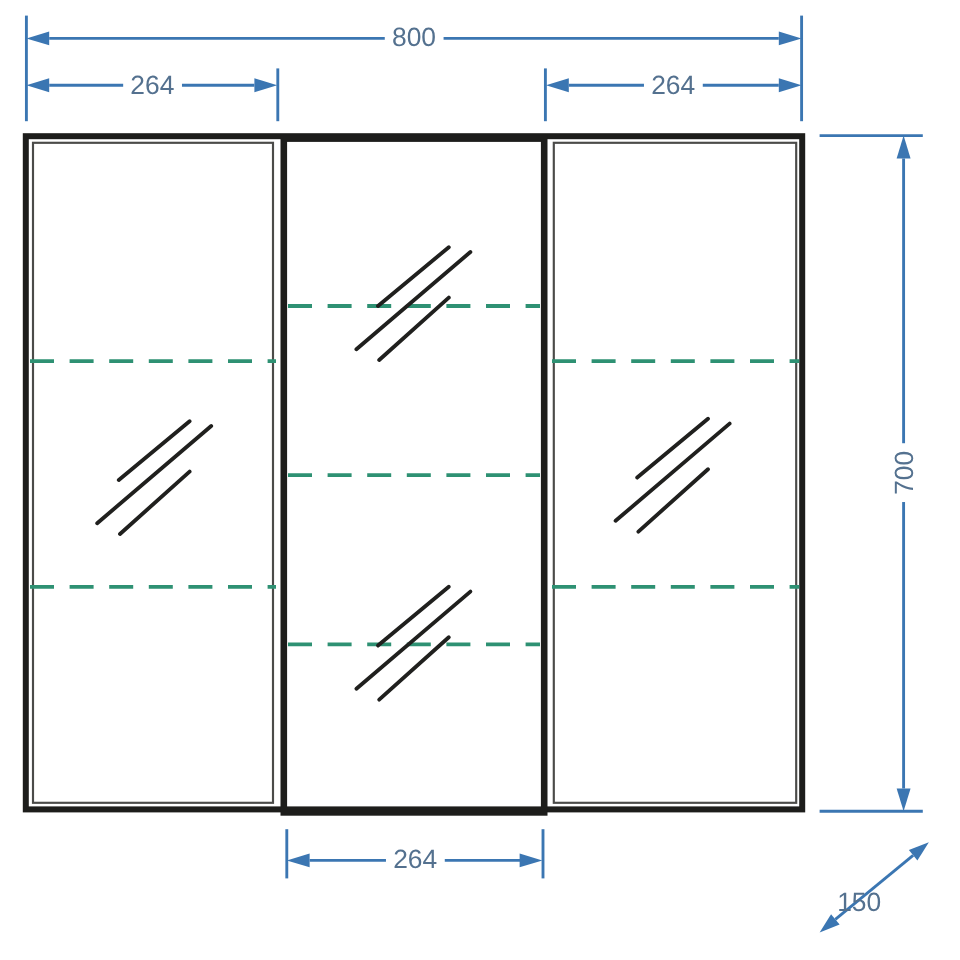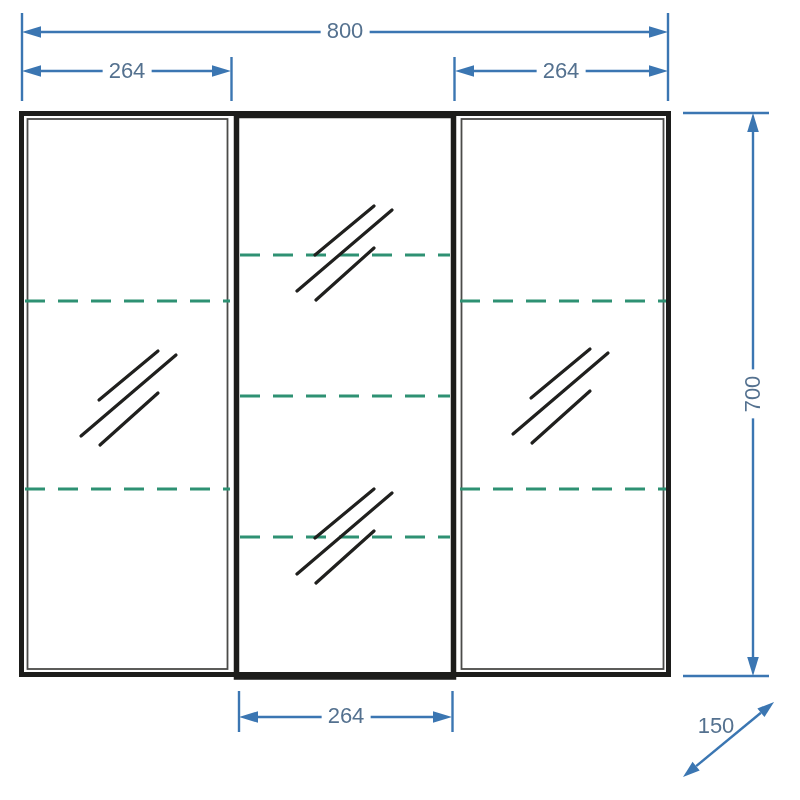--- a/index.html
+++ b/index.html
@@ -36,21 +36,21 @@
     padding:0 6px;
     white-space:nowrap;
     z-index:3;
   }
   .dim-label.vertical{transform:translate(-50%,-50%) rotate(-90deg);}
   .lbl-800 {left:345px;top:31px;}
   .lbl-264-left {left:127px;top:71px;}
   .lbl-264-right{left:561px;top:71px;}
   .lbl-700 {left:753px;top:394px;}
   .lbl-264-mid {left:346px;top:716px;}
-  .lbl-150 {left:716px;top:726px;background:transparent;}
+  .lbl-150 {left:716px;top:752px;background:transparent;}
 
   
   .watermark{
     position:absolute;left:398px;top:420px;
     transform:translate(-50%,-50%) rotate(-45deg);
     font-size:72px;letter-spacing:3px;white-space:nowrap;
     color:var(--watermark-text);
     text-shadow:2px 2px 2px #ffffff,-1px -2px 3px #bfbfbf;
     z-index:1;
   }

